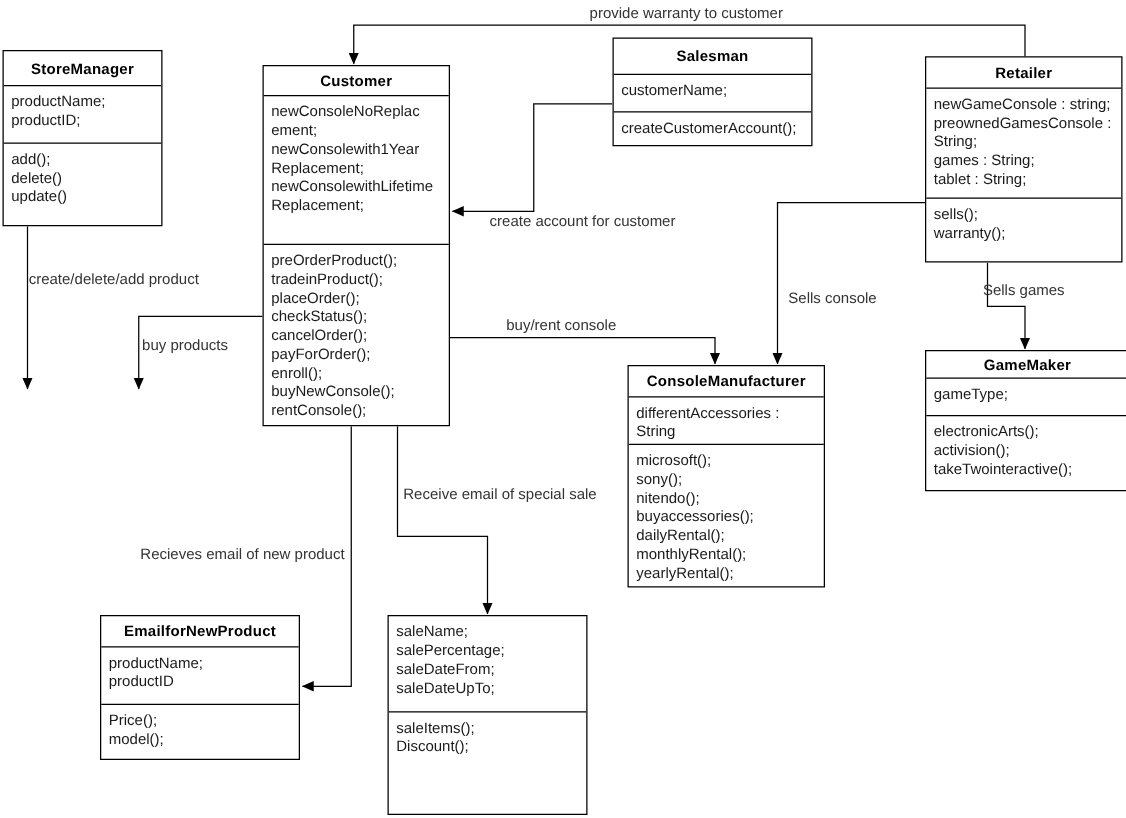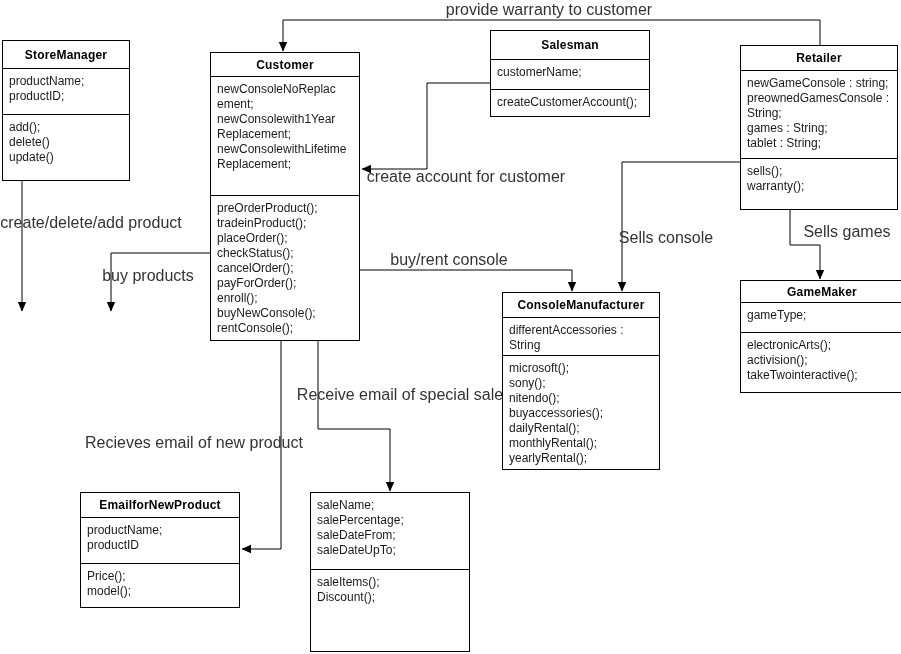--- a/index.html
+++ b/index.html
@@ -43,21 +43,21 @@
     font-size: 12px;
     line-height: 15px;
     padding: 5px 6px 2px 6px;
     color: #1a1a1a;
     overflow: hidden;
   }
   .uml-attrs { border-bottom: 1px solid #000000; }
   .edge-label {
     position: absolute;
     transform: translate(-50%, -50%);
-    font-size: 16px;
+    font-size: 12px;
     line-height: 14px;
     white-space: nowrap;
     color: #333333;
   }
 </style>
 </head>
 <body>
 
 <div id="canvas">
   <svg id="edge-layer" viewBox="0 0 901 654" xmlns="http://www.w3.org/2000/svg">
@@ -75,21 +75,21 @@
       <polyline points="790,210 790,245 820,245 820,279" class="edge-line" marker-end="url(#arrow)"></polyline>
       <polyline points="318,341 318,429 390,429 390,491" class="edge-line" marker-end="url(#arrow)"></polyline>
       <polyline points="281,341 281,549 242,549" class="edge-line" marker-end="url(#arrow)"></polyline>
     </svg>
 <div class="edge-label" style="left: 549px; top: 10px;">provide warranty to customer</div>
     <div class="edge-label" style="left: 466px; top: 177px;">create account for customer</div>
     <div class="edge-label" style="left: 91px; top: 223px;">create/delete/add product</div>
     <div class="edge-label" style="left: 148px; top: 276px;">buy products</div>
     <div class="edge-label" style="left: 449px; top: 260px;">buy/rent console</div>
     <div class="edge-label" style="left: 666px; top: 238px;">Sells console</div>
-    <div class="edge-label" style="left: 847px; top: 232px;">Sells games</div>
+    <div class="edge-label" style="left: 819px; top: 232px;">Sells games</div>
     <div class="edge-label" style="left: 400px; top: 395px;">Receive email of special sale</div>
     <div class="edge-label" style="left: 194px; top: 443px;">Recieves email of new product</div>
     <div class="uml-class" style="left: 2px; top: 40px; width: 128px; height: 141px;">
       <div class="uml-title" style="height: 28px;">StoreManager</div>
       <div class="uml-section uml-attrs" style="height: 46px;">
         <div>productName;</div>
         <div>productID;</div>
       </div>
       <div class="uml-section uml-methods" style="height: 67px;">
         <div>add();</div>

